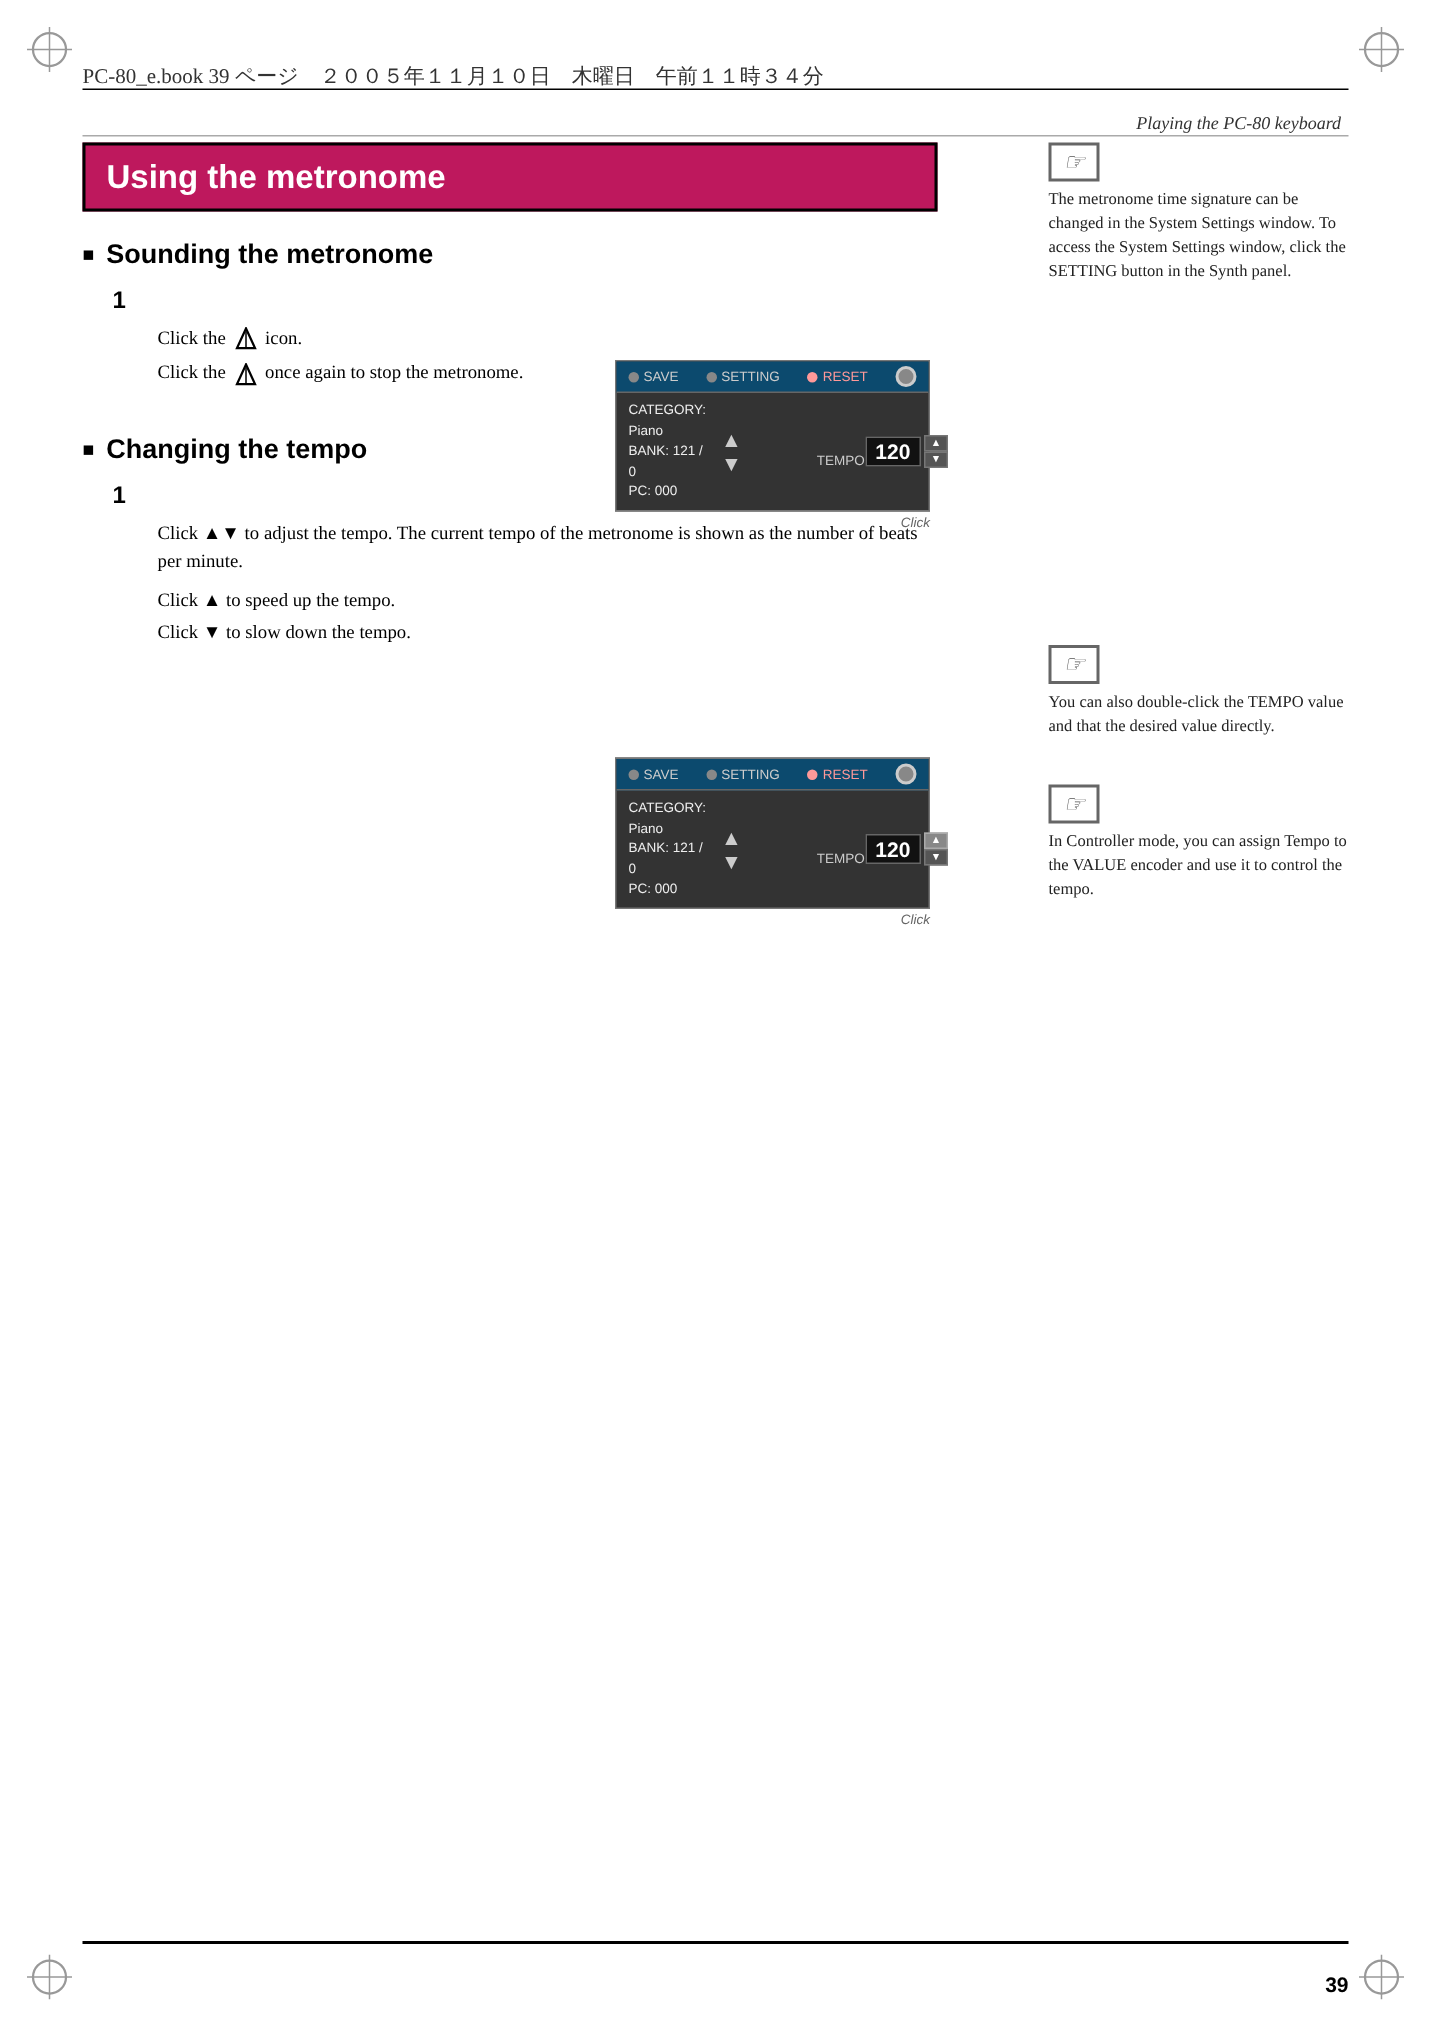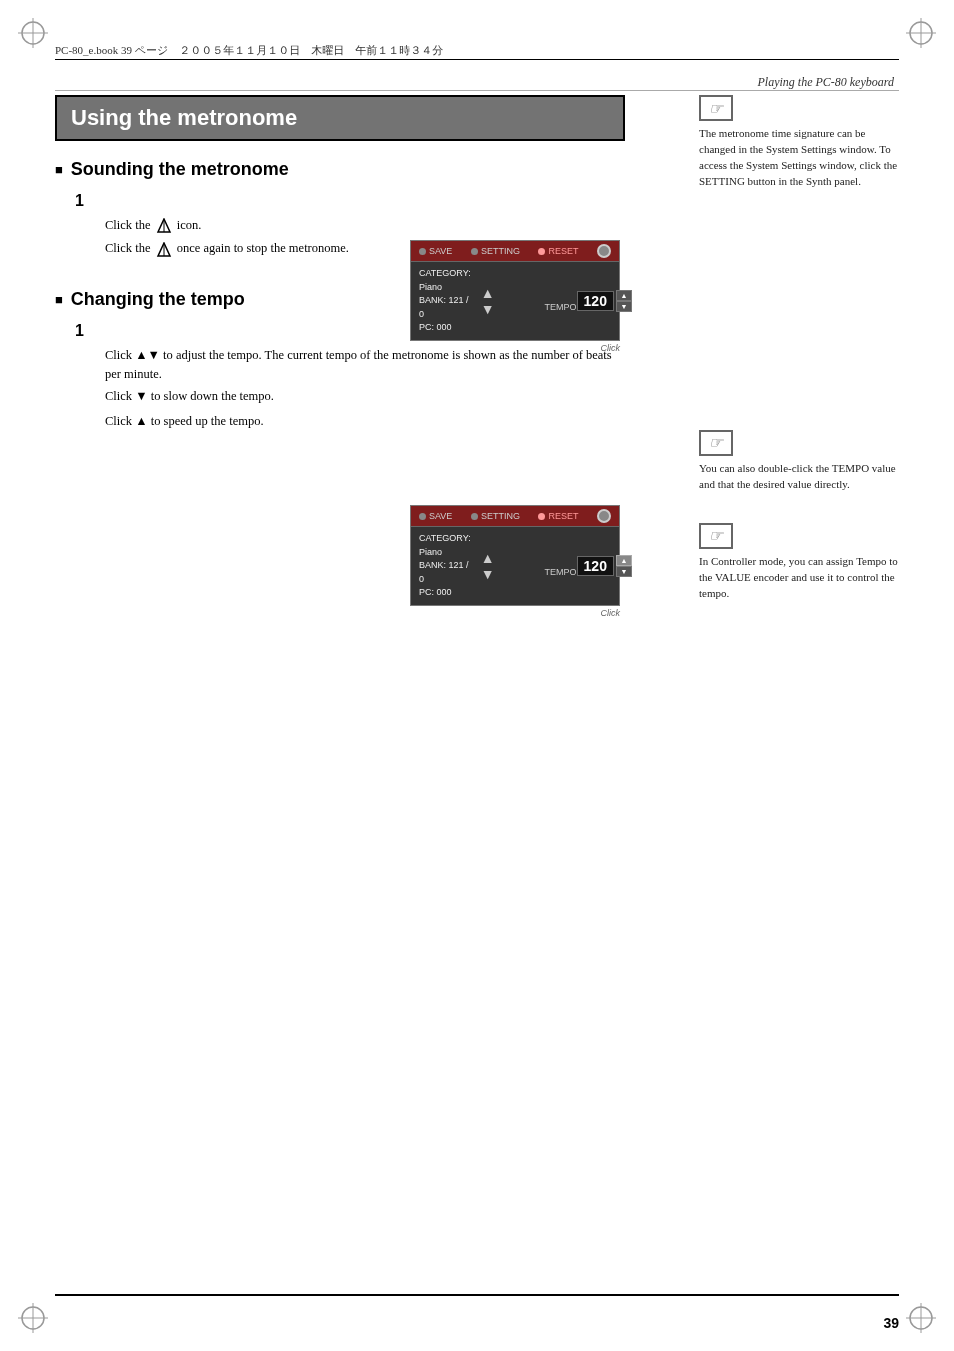--- a/index.html
+++ b/index.html
@@ -42,21 +42,21 @@
       left: 55px;
       right: 55px;
       height: 18px;
       font-size: 10px;
       color: #333;
       display: flex;
       align-items: center;
       border-bottom: 1px solid #000;
     }
     .header-text {
-      font-size: 11px;
+      font-size: 14px;
       color: #333;
     }
 
     
     .page-header-right {
       position: absolute;
       top: 75px;
       right: 60px;
       font-size: 12px;
       color: #333;
@@ -83,21 +83,21 @@
     
     .right-col {
       position: absolute;
       right: 0;
       top: 0;
       width: 200px;
     }
 
     
     .section-title-box {
-      background: #737373;
+      background: #be185d;
       color: #fff;
       padding: 8px 14px;
       font-size: 22px;
       font-weight: bold;
       font-family: Arial, sans-serif;
       margin-bottom: 18px;
       border: 2px solid #000;
     }
 
     
@@ -181,21 +181,21 @@
       border: 1px solid #777;
       background: #333;
       font-family: Arial, sans-serif;
       color: #fff;
     }
 
     .synth-top-bar {
       display: flex;
       justify-content: space-between;
       padding: 3px 8px;
-      background: #7f1d1d;
+      background: #0c4a6e;
       font-size: 9px;
       border-bottom: 1px solid #666;
     }
 
     .synth-btn {
       display: flex;
       align-items: center;
       gap: 3px;
       color: #ccc;
       font-size: 9px;
@@ -382,22 +382,22 @@
 
       <div class="changing-tempo-section" style="margin-top: 30px;">
         <div class="sub-heading">Changing the tempo</div>
 
         <div class="step-number">
           <span>1</span>
         </div>
 
         <div class="step-content">
           <p>Click ▲▼ to adjust the tempo. The current tempo of the metronome is shown as the number of beats per minute.</p>
+          <p style="margin-top:6px;">Click ▲ to speed up the tempo.</p>
           <p style="margin-top:2px;">Click ▼ to slow down the tempo.</p>
-          <p style="margin-top:6px;">Click ▲ to speed up the tempo.</p>
         </div>
       </div>
 
     </div>
 
     <div style="position:absolute; top: 145px; left: 355px;">
       <div class="synth-ui" style="width:210px;">
 
         <div class="synth-top-bar">
           <div class="synth-btn">

